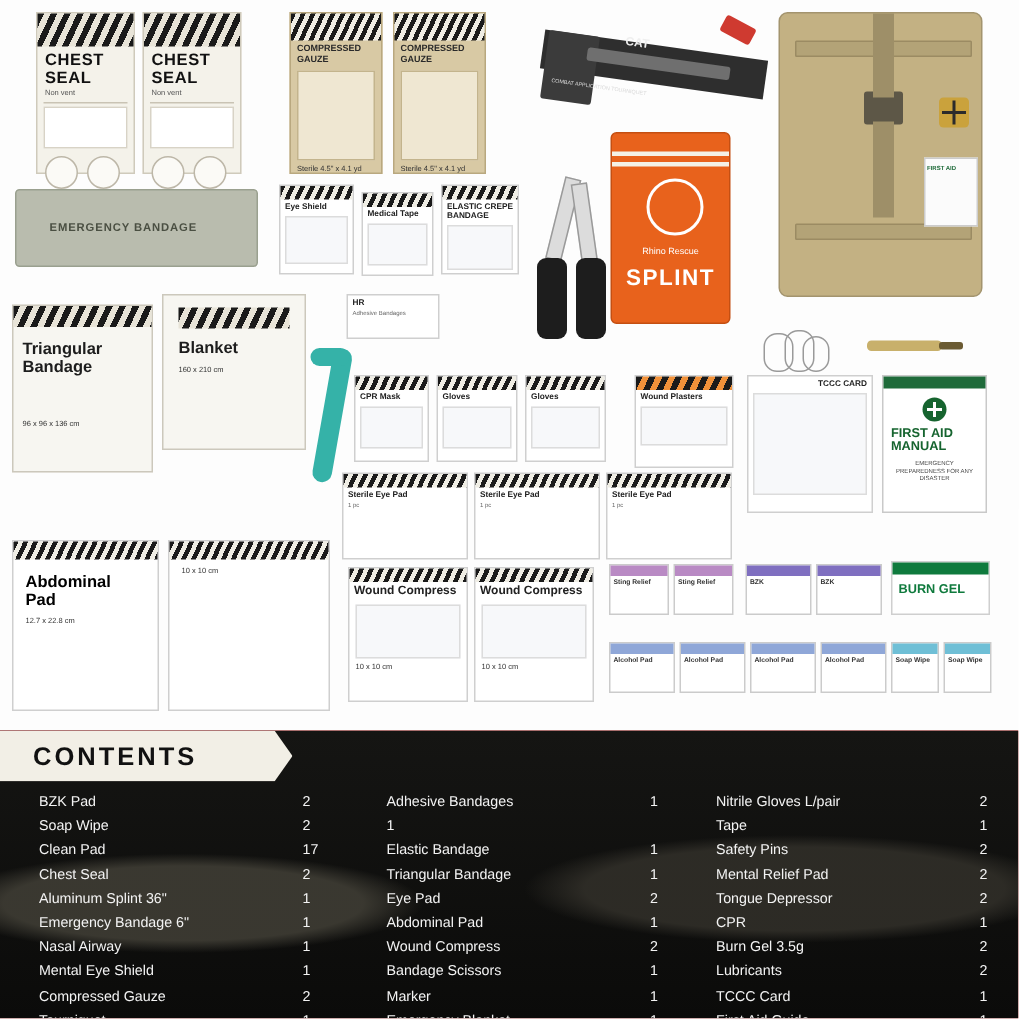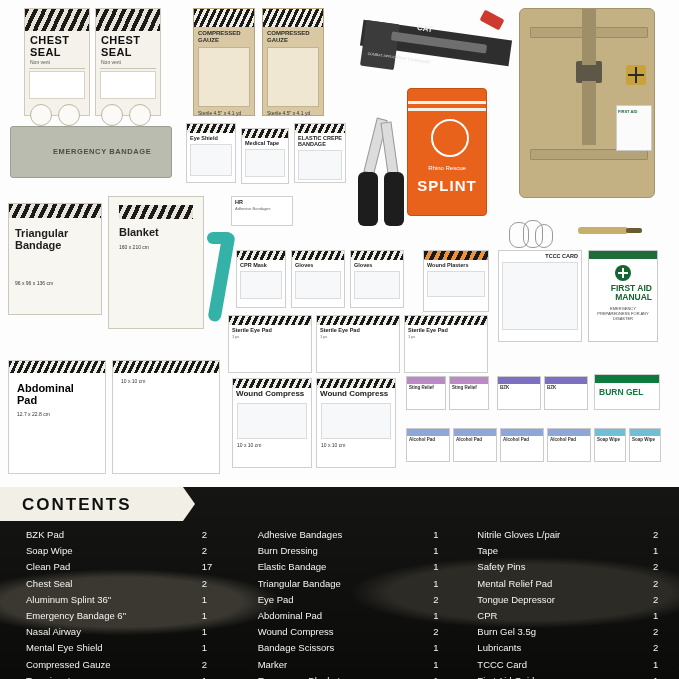--- a/index.html
+++ b/index.html
@@ -68,21 +68,21 @@
 
   
   .pk{background:#ffffff;border:1px solid #cfcfcf;}
   .pk .bar{height:9px;}
   .pk .t{font-size:5.5px;font-weight:bold;color:#222;padding:2px 3px 0 3px;line-height:1.1;}
   .pk .s{font-size:4px;color:#666;padding:1px 3px;}
   .pk .win{background:#f7f8fa;border:1px solid #dcdcdc;}
 
   
   .embandage{background:#b9bcae;border:1px solid #9aa08f;border-radius:3px;}
-  .embandage .txt{font-size:7.5px;font-weight:bold;color:#4a4f42;letter-spacing:.6px;margin-left:20px;}
+  .embandage .txt{font-size:7.5px;font-weight:bold;color:#4a4f42;letter-spacing:.6px;}
 
   
   .bigpk{background:#f7f6f1;border:1px solid #ccc8bc;}
   .bigpk .t{font-size:11px;font-weight:bold;color:#1d1d1d;line-height:1.05;}
 
   .scissors-blade{background:#dcdcdc;border:1px solid #9a9a9a;}
   .scissors-handle{background:#1d1d1d;border-radius:6px;}
 
   .airway{background:#35b2a8;border-radius:10px;}
 
@@ -218,21 +218,21 @@
     <div class="item embandage" style="left:10px;top:126px;width:162px;height:52px;">
       <div class="txt" style="padding:20px 0 0 22px;">EMERGENCY BANDAGE</div>
     </div>
 
     <div class="item bigpk" style="left:8px;top:203px;width:94px;height:112px;">
       <div class="stripe" style="height:14px;"></div>
       <div class="t" style="padding:10px 6px 0 6px;">Triangular Bandage</div>
       <div class="lbl" style="padding:30px 6px 0 6px;">96 x 96 x 136 cm</div>
     </div>
 
-    <div class="item bigpk" style="left:108px;top:196px;width:96px;height:133px;">
+    <div class="item bigpk" style="left:108px;top:196px;width:96px;height:104px;">
       <div class="stripe" style="height:14px;margin:8px 10px 0 10px;"></div>
       <div class="t" style="padding:8px 10px 0 10px;">Blanket</div>
       <div class="lbl" style="padding:6px 10px 0 10px;">160 x 210 cm</div>
     </div>
 
     <div class="item" style="left:205px;top:232px;width:36px;height:94px;">
       <div class="airway" style="position:absolute;left:10px;top:0;width:13px;height:90px;border-radius:9px;transform:rotate(10deg);"></div>
       <div class="airway" style="position:absolute;left:2px;top:0px;width:26px;height:12px;border-radius:7px;"></div>
     </div>
 
@@ -282,21 +282,21 @@
       <div class="t" style="text-align:right;">TCCC CARD</div>
       <div class="win" style="margin:3px;height:66px;"></div>
     </div>
 
     <div class="item manual" style="left:588px;top:250px;width:70px;height:92px;">
       <div class="band" style="height:8px;"></div>
       <div style="margin:6px auto 3px auto;width:16px;height:16px;border-radius:50%;background:#16642f;position:relative;">
         <span style="position:absolute;left:44%;top:16%;width:12%;height:68%;background:#fff;"></span>
         <span style="position:absolute;top:44%;left:16%;height:12%;width:68%;background:#fff;"></span>
       </div>
-      <div class="ttl" style="text-align:right;padding:0 5px;">FIRST AID MANUAL</div>
+      <div class="ttl" style="text-align:left;padding:0 5px;">FIRST AID MANUAL</div>
       <div class="sub" style="text-align:center;padding:4px 5px;">EMERGENCY PREPAREDNESS FOR ANY DISASTER</div>
     </div>
 
     <div class="item pk" style="left:228px;top:315px;width:84px;height:58px;">
       <div class="bar stripe-thin"></div>
       <div class="t">Sterile Eye Pad</div>
       <div class="s">1 pc</div>
     </div>
     <div class="item pk" style="left:316px;top:315px;width:84px;height:58px;">
       <div class="bar stripe-thin"></div>
@@ -431,21 +431,20 @@
             <span class="qt">1</span>
           </div>
       </div>
 
       <div class="col">
         <div class="row">
             <span class="nm">Adhesive Bandages</span>
             <span class="qt">1</span>
           </div>
         <div class="row">
-            <span class="nm">Burn Dressing</span>
             <span class="qt">1</span>
           </div>
         <div class="row">
             <span class="nm">Elastic Bandage</span>
             <span class="qt">1</span>
           </div>
         <div class="row">
             <span class="nm">Triangular Bandage</span>
             <span class="qt">1</span>
           </div>

